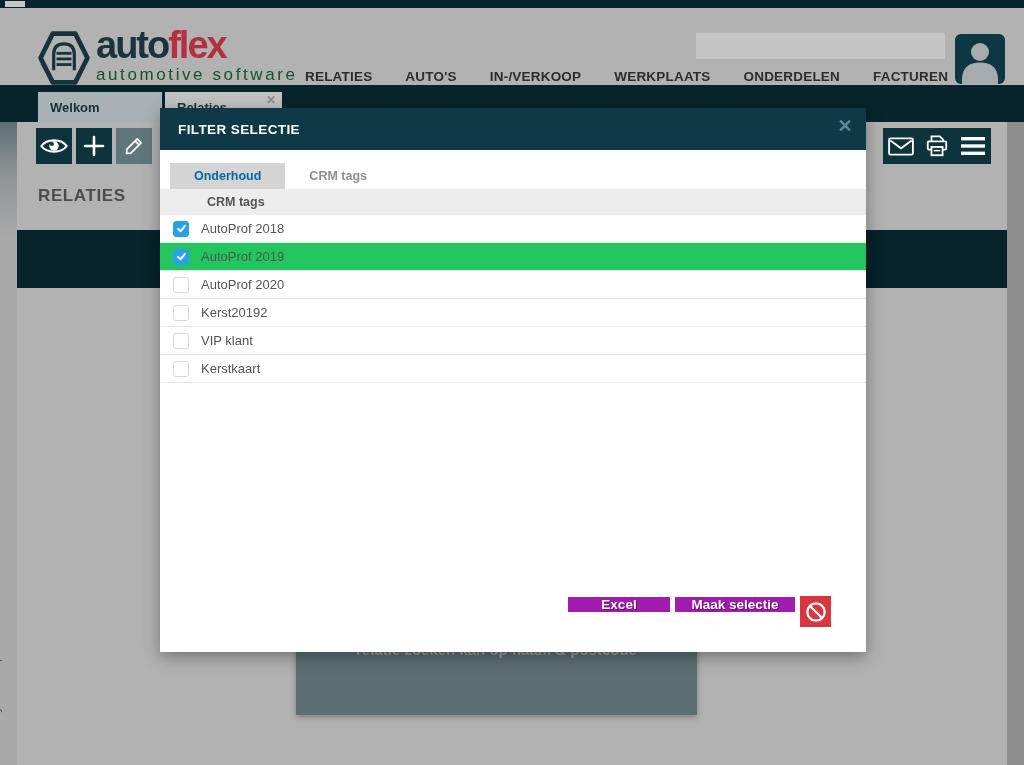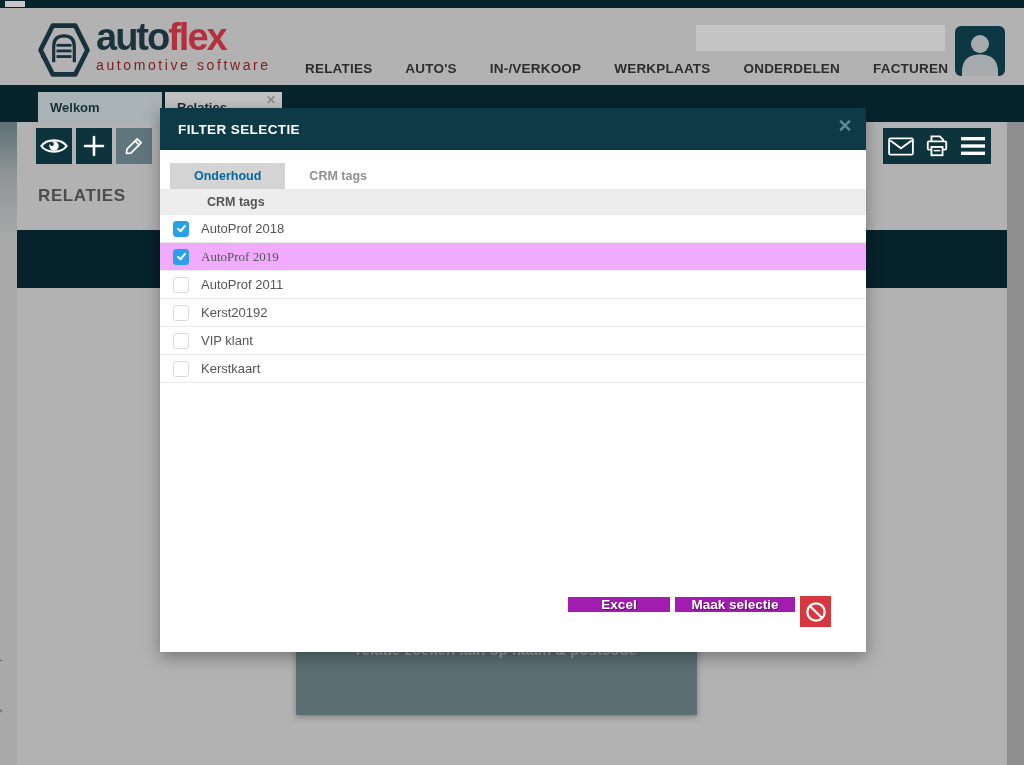--- a/index.html
+++ b/index.html
@@ -5,27 +5,27 @@
   * { margin:0; padding:0; box-sizing:border-box; }
   html,body { background:#444; }
   .screen { position:relative; width:1024px; height:765px; background:#b2b2b2; overflow:hidden;
             font-family:"Liberation Sans", sans-serif; }
 
   
   .top-strip { position:absolute; left:0; top:0; width:1024px; height:8px; background:#07242d; }
   .top-artifact { position:absolute; left:5px; top:1px; width:20px; height:6px; background:#c6c6c6; }
 
   
-  .header { position:absolute; left:0; top:12px; width:904px; height:77px; background:#b2b2b2; }
+  .header { position:absolute; left:0; top:20px; width:904px; height:77px; background:#b2b2b2; }
   .logo { position:absolute; left:34px; top:6px; display:flex; align-items:flex-start; cursor:pointer; }
   .logo-mark { width:60px; height:64px; }
   .logo-text { margin-left:2px; }
   .logo-word { font-size:38px; font-weight:bold; letter-spacing:-2px; line-height:1.05; }
   .lw-a { color:#1a333d; } .lw-b { color:#b5303e; }
-  .logo-tagline { font-size:14px; color:#7f1d1d; letter-spacing:2.6px; margin-top:-1px; }
+  .logo-tagline { font-size:17px; color:#14532d; letter-spacing:2.6px; margin-top:-1px; }
   .search { position:absolute; left:696px; top:13px; width:249px; height:26px; background:#c5c5c5;
             border:none; outline:none; padding:0 8px; font-size:13px; color:#333;
             font-family:"Liberation Sans", sans-serif; }
   .nav { position:absolute; left:305px; top:49px; display:flex; gap:33px; }
   .nav span { font-size:13.5px; font-weight:bold; color:#2d2d2d; letter-spacing:0.2px; cursor:pointer; white-space:nowrap; }
   .avatar { position:absolute; left:955px; top:14px; width:50px; height:50px; border-radius:6px;
             background:#0d3743; overflow:hidden; cursor:pointer; }
 
   
   .tabbar { position:absolute; left:0; top:85px; width:1024px; height:37px; background:#07242d; }
@@ -65,21 +65,21 @@
   .modal-tabs { position:absolute; left:10px; top:55px; display:flex; }
   .mtab { height:26px; display:flex; align-items:center; padding:0 24px; font-size:12.5px;
           font-weight:bold; color:#8f8f8f; cursor:pointer; }
   .mtab-active { background:#d4d4d4; color:#0369a1; }
   .list-header { position:absolute; left:0; top:81px; right:0; height:26px; background:#ededed;
                  font-weight:bold; font-size:12.5px; color:#555; display:flex; align-items:center;
                  padding-left:47px; }
   .list-rows { position:absolute; left:0; top:107px; right:0; }
   .row { height:28px; display:flex; align-items:center; border-bottom:1px solid #e9e9e9;
          padding-left:13px; cursor:pointer; background:#fff; }
-  .row-hl { background:#f0abfc;font-family:Liberation Serif, serif; }
+  .row-hl { background:#22c55e; }
   .cb { width:16px; height:16px; border:1px solid #d9d9d9; border-radius:3px; background:#fff;
         margin-right:12px; display:flex; align-items:center; justify-content:center; flex:none; }
   .cb-on { background:#2aa0e8; border-color:#2aa0e8; }
   .cb svg { width:11px; height:11px; }
   .row-label { font-size:13px; color:#555; }
 
   .btn { position:absolute; top:489px; height:15px; background:#a21caf; color:#fff; font-weight:bold;
          font-size:13.5px; border:none; cursor:pointer; text-shadow:1px 1px 1px rgba(0,0,0,0.45);
          font-family:"Liberation Sans", sans-serif; }
   .btn-excel { left:408px; width:102px; }
@@ -216,21 +216,21 @@
         <div class="row row-hl">
           <span class="cb cb-on">
             <svg viewBox="0 0 12 12">
               <polyline points="2.2,6.4 4.9,9 9.8,3.2" fill="none" stroke="#fff" stroke-width="2.2" stroke-linecap="round" stroke-linejoin="round"></polyline>
             </svg>
           </span>
           <span class="row-label">AutoProf 2019</span>
         </div>
         <div class="row">
           <span class="cb"></span>
-          <span class="row-label">AutoProf 2011</span>
+          <span class="row-label">AutoProf 2020</span>
         </div>
         <div class="row">
           <span class="cb"></span>
           <span class="row-label">Kerst20192</span>
         </div>
         <div class="row">
           <span class="cb"></span>
           <span class="row-label">VIP klant</span>
         </div>
         <div class="row">

